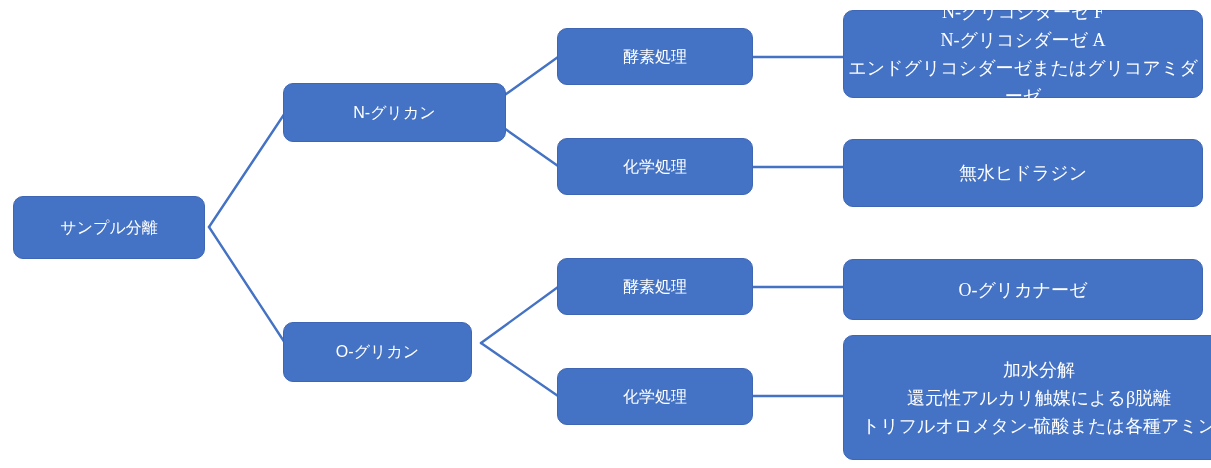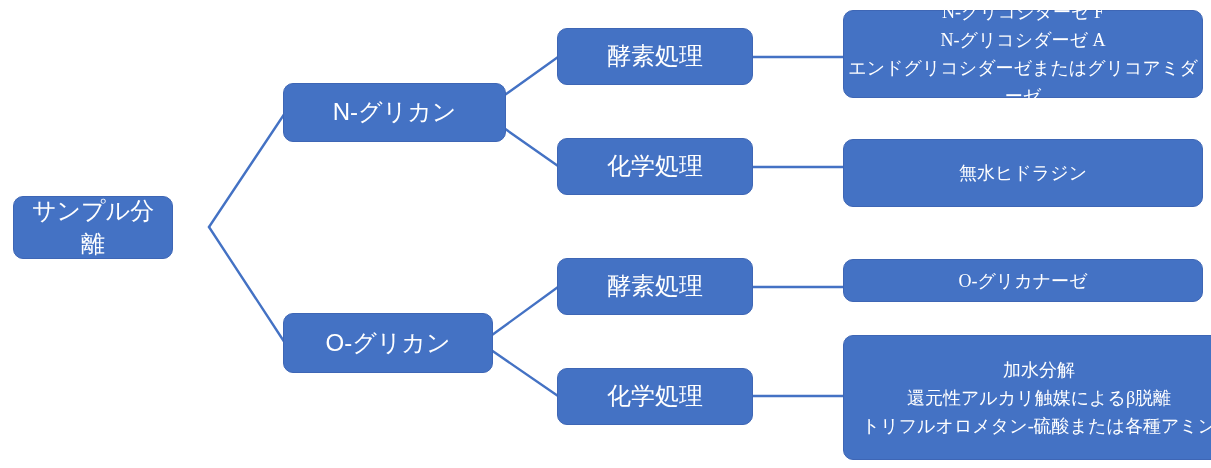--- a/index.html
+++ b/index.html
@@ -32,42 +32,42 @@
     box-sizing: border-box;
     background: #4472C4;
     border: 1px solid #3E66B5;
     border-radius: 10px;
     color: #ffffff;
     display: flex;
     flex-direction: column;
     align-items: center;
     justify-content: center;
     text-align: center;
-    font-size: 24px;
+    font-size: 16px;
     line-height: 1.35;
     padding: 2px 6px;
   }
   .node span { display: block; }
   .node.result {
     font-size: 18px;
     line-height: 28px;
     padding: 2px 4px;
     font-family: Liberation Serif, serif;
   }
   
-  .pos-root      { left: 13px;  top: 196px; width: 160px; height: 63px; }
+  .pos-root      { left: 13px;  top: 196px; width: 192px; height: 63px; }
   .pos-n-glycan  { left: 283px; top: 83px;  width: 223px; height: 59px; }
-  .pos-o-glycan  { left: 283px; top: 313px; width: 210px; height: 60px; }
+  .pos-o-glycan  { left: 283px; top: 322px; width: 189px; height: 60px; }
   .pos-n-enzyme  { left: 557px; top: 28px;  width: 196px; height: 57px; }
   .pos-n-chem    { left: 557px; top: 138px; width: 196px; height: 57px; }
   .pos-o-enzyme  { left: 557px; top: 258px; width: 196px; height: 57px; }
   .pos-o-chem    { left: 557px; top: 368px; width: 196px; height: 57px; }
   .pos-n-enzyme-result { left: 843px; top: 10px;  width: 360px; height: 88px; }
   .pos-n-chem-result   { left: 843px; top: 139px; width: 360px; height: 68px; text-align: right; }
-  .pos-o-enzyme-result { left: 843px; top: 259px; width: 360px; height: 43px; }
+  .pos-o-enzyme-result { left: 843px; top: 259px; width: 360px; height: 61px; }
   .pos-o-chem-result   { left: 843px; top: 335px; width: 392px; height: 125px; }
 </style>
 </head>
 <body>
 
 <div class="canvas">
 
   <svg class="connectors" width="1211" height="468" viewBox="0 0 1211 468" aria-hidden="true">
     <line x1="209" y1="227" x2="285" y2="113"></line>
     <line x1="209" y1="227" x2="285" y2="343"></line>

